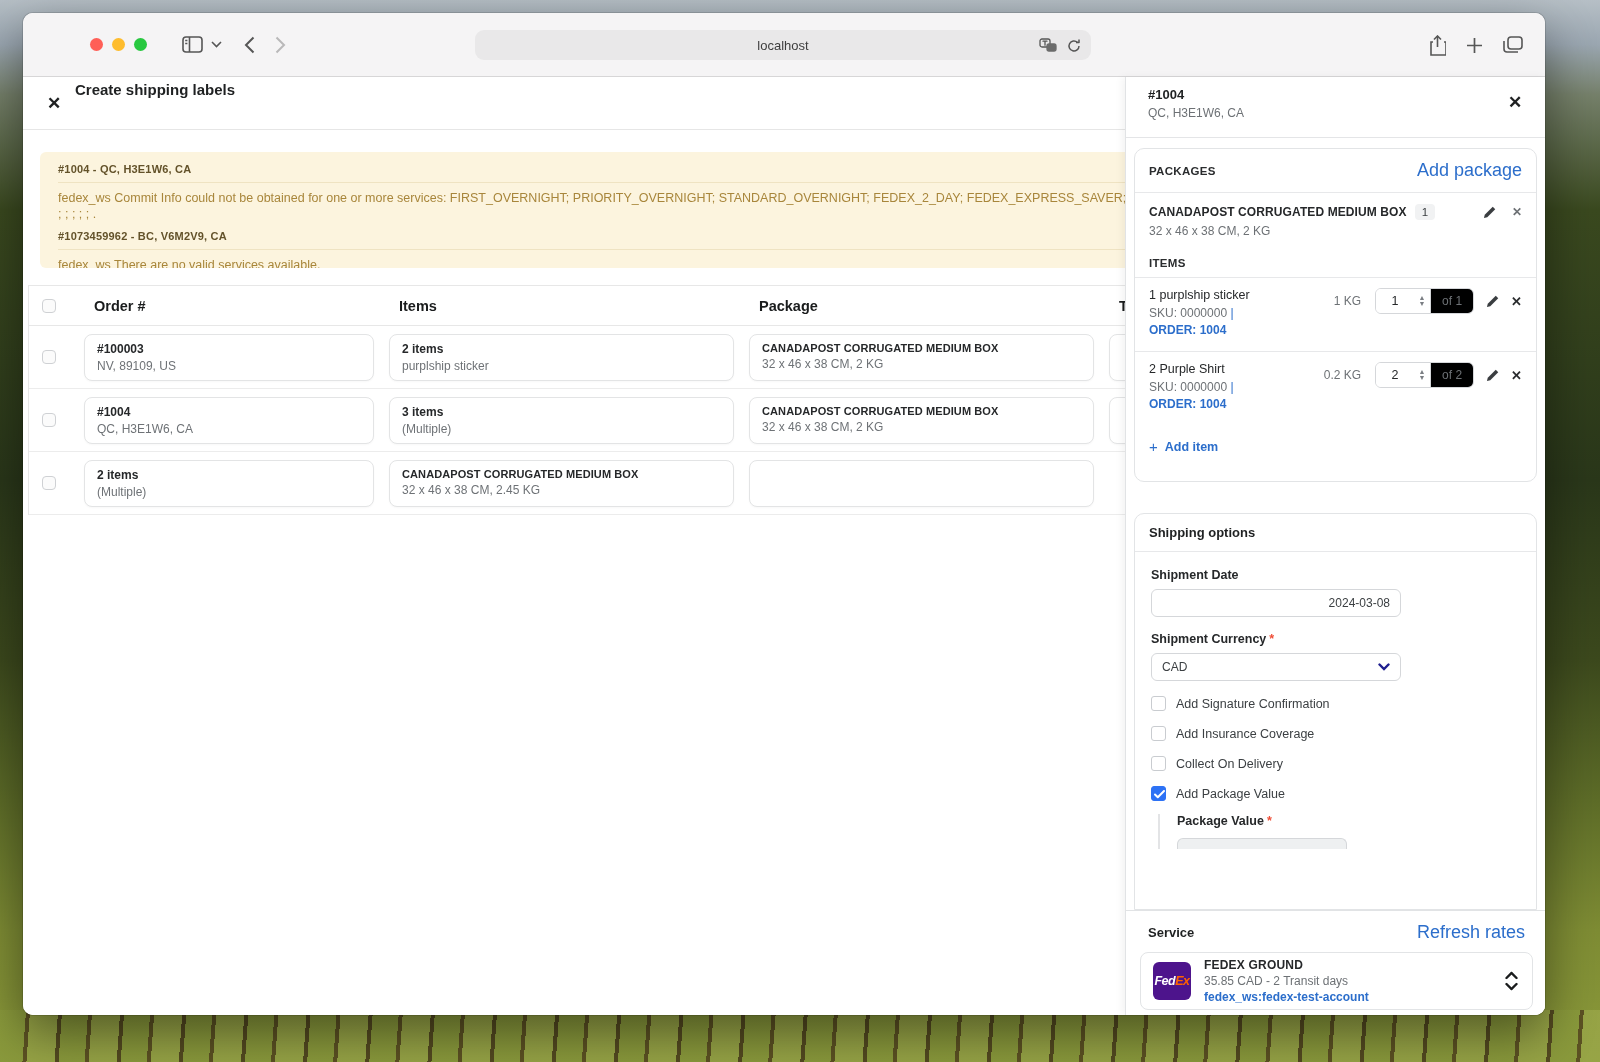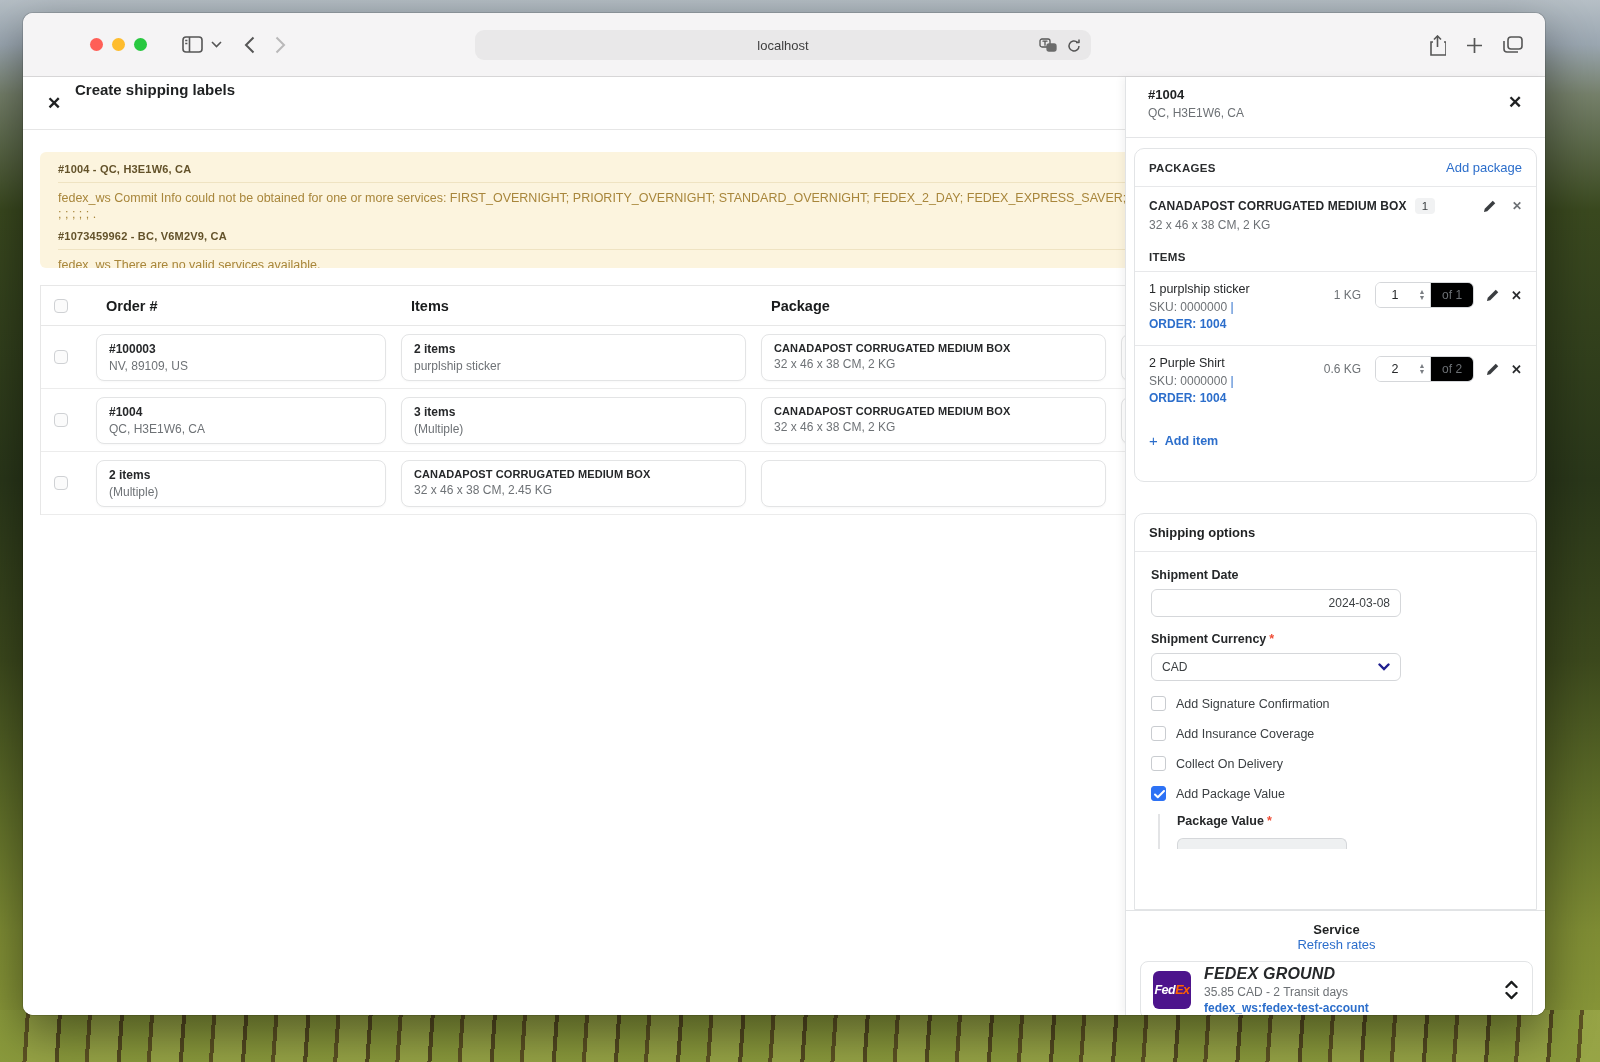--- a/index.html
+++ b/index.html
@@ -59,21 +59,21 @@
   .alert {
     position:absolute; left:17px; top:75px; width:1110px; height:116px;
     background:#fcf4de; border-radius:6px; padding:11px 18px 0 18px; overflow:hidden;
   }
   .alert .ah { font-size:11px; font-weight:700; color:#63522a; letter-spacing:.2px; }
   .alert hr { border:none; border-top:1px solid #efe3c2; margin:7px 0; }
   .alert .am { font-size:12.5px; color:#a8863b; line-height:16px; }
   .alert .gap { height:8px; }
 
   
-  .otable { position:absolute; left:17px; top:208px; width:1110px;
+  .otable { position:absolute; left:5px; top:208px; width:1110px;
     border-top:1px solid #e7e7e7; border-left:1px solid #e7e7e7; }
   .orow {
     display:grid; grid-template-columns:40px 290px 345px 345px 300px; column-gap:15px;
     align-items:center;
   }
   .ohead { height:40px; border-bottom:1px solid #e7e7e7; }
   .ohead .hl { font-size:14.5px; font-weight:700; color:#1a1c1d; padding-left:10px; }
   .odata { height:63px; border-bottom:1px solid #ececec; }
   .cb {
     width:14px; height:14px; border:1px solid #cfd1d4; border-radius:4px; background:#fbfbfb;
@@ -97,21 +97,21 @@
   .sb-loc { font-size:12px; color:#6d7175; margin-top:4px; }
   .sb-close { position:absolute; right:18px; top:13px; width:24px; height:24px; display:flex; align-items:center; justify-content:center;
     font-size:17px; font-weight:700; color:#1f2122; cursor:pointer; }
 
   .panel { position:absolute; left:8px; right:8px; border:1px solid #e2e4e6; border-radius:10px; background:#fff; }
   .panel-head { display:flex; align-items:center; justify-content:space-between; padding:11px 14px; border-bottom:1px solid #e7e8ea; }
   .p-title { font-size:11.5px; font-weight:700; color:#2a2c2e; letter-spacing:.3px; }
   .p-title2 { font-size:13px; font-weight:600; color:#1f2122; }
   a.blue, .blue { color:#2c6ecb; text-decoration:none; cursor:pointer; }
   .ul { text-decoration:underline; }
-  .link12 { font-size:13px; }
+  .link12 { font-size:18px; }
 
   .packages { top:71px; height:334px; }
   .pkg-row { padding:11px 14px 9px; }
   .pkg-line { display:flex; align-items:center; }
   .pkg-name { font-size:12px; font-weight:700; color:#26282a; letter-spacing:.1px; }
   .badge { margin-left:8px; background:#f1f2f3; border-radius:4px; font-size:11.5px; color:#3c4043; padding:2px 7px; }
   .rowicons { margin-left:auto; display:flex; align-items:center; gap:16px; }
   .icon-btn { cursor:pointer; color:#5f6368; display:flex; align-items:center; }
   .xsm { font-size:12px; color:#6d7175; font-weight:700; }
   .xdk { font-size:13px; color:#2a2c2e; font-weight:700; }
@@ -143,28 +143,28 @@
   .cbrow { display:flex; align-items:center; margin-top:15px; cursor:pointer; }
   .cbx { width:15px; height:15px; border:1px solid #c9ccd0; border-radius:3px; background:#fff; position:relative; flex:0 0 auto; }
   .cbx svg { display:none; position:absolute; left:1.5px; top:2.5px; }
   .cbx.checked { background:#2d72f5; border-color:#2d72f5; }
   .cbx.checked svg { display:block; }
   .cb-label { font-size:12.5px; color:#3c4043; margin-left:10px; }
   .indent { margin:13px 0 0 7px; border-left:2px solid #e3e4e6; padding-left:17px; }
   .part-input { width:170px; height:11px; background:#eef0f1; border:1px solid #d5d7da; border-bottom:none; border-radius:6px 6px 0 0; margin-top:10px; }
 
   .service { position:absolute; left:0; right:0; bottom:0; height:105px; background:#fff; border-top:1px solid #e1e3e5; padding:11px 12px 0 22px; }
-  .svc-head { display:flex; align-items:center; justify-content:space-between; padding-right:8px;flex-direction:column; }
+  .svc-head { display:flex; align-items:center; justify-content:space-between; padding-right:8px; }
   .svc-card { margin-top:9px; margin-left:-8px; border:1px solid #e2e4e6; border-radius:8px; height:58px; display:flex; align-items:center;
     padding:0 12px; position:relative; cursor:pointer; }
   .fedex-logo { width:38px; height:38px; background:#4d148c; border-radius:6px; display:flex; align-items:center; justify-content:center;
     font-style:italic; font-weight:800; font-size:12.5px; letter-spacing:-.5px; }
   .fedex-logo .f1 { color:#ffffff; } .fedex-logo .f2 { color:#ff6200; }
   .svc-info { margin-left:13px; }
-  .svc-name { font-size:16px; font-weight:700; color:#26282a; letter-spacing:.2px;font-style:italic; }
+  .svc-name { font-size:12px; font-weight:700; color:#26282a; letter-spacing:.2px; }
   .svc-rate { font-size:12px; color:#6d7175; margin-top:2px; }
   .svc-acct { font-size:12px; margin-top:2px; font-weight:600; }
   .svc-chevrons { position:absolute; right:14px; top:50%; transform:translateY(-50%); display:flex; flex-direction:column; gap:3px; color:#1a1c1d; cursor:pointer; }
 </style>
 </head>
 <body>
 
 <div class="window">
 
   <div class="toolbar">
@@ -363,21 +363,21 @@
             </span>
             <span class="icon-btn xdk">✕</span>
           </div>
         </div>
 
         <div class="item">
           <div class="it-name">2 Purple Shirt</div>
           <div class="it-sku"><span>SKU: 0000000</span> <span class="blue">|</span></div>
           <div class="it-order"><a class="blue">ORDER: 1004</a></div>
           <div class="it-ctrl">
-            <span class="it-wt">0.6 KG</span>
+            <span class="it-wt">0.2 KG</span>
             <span class="qtygrp">
               <input class="qty-in" value="2" style="">
               <span class="stepper">
                   <span>▲</span>
                   <span>▼</span>
                 </span>
               <span class="qty-of">of 2</span>
             </span>
             <span class="icon-btn">
               <svg width="13" height="13" viewBox="0 0 14 14" fill="#3a3d40">

